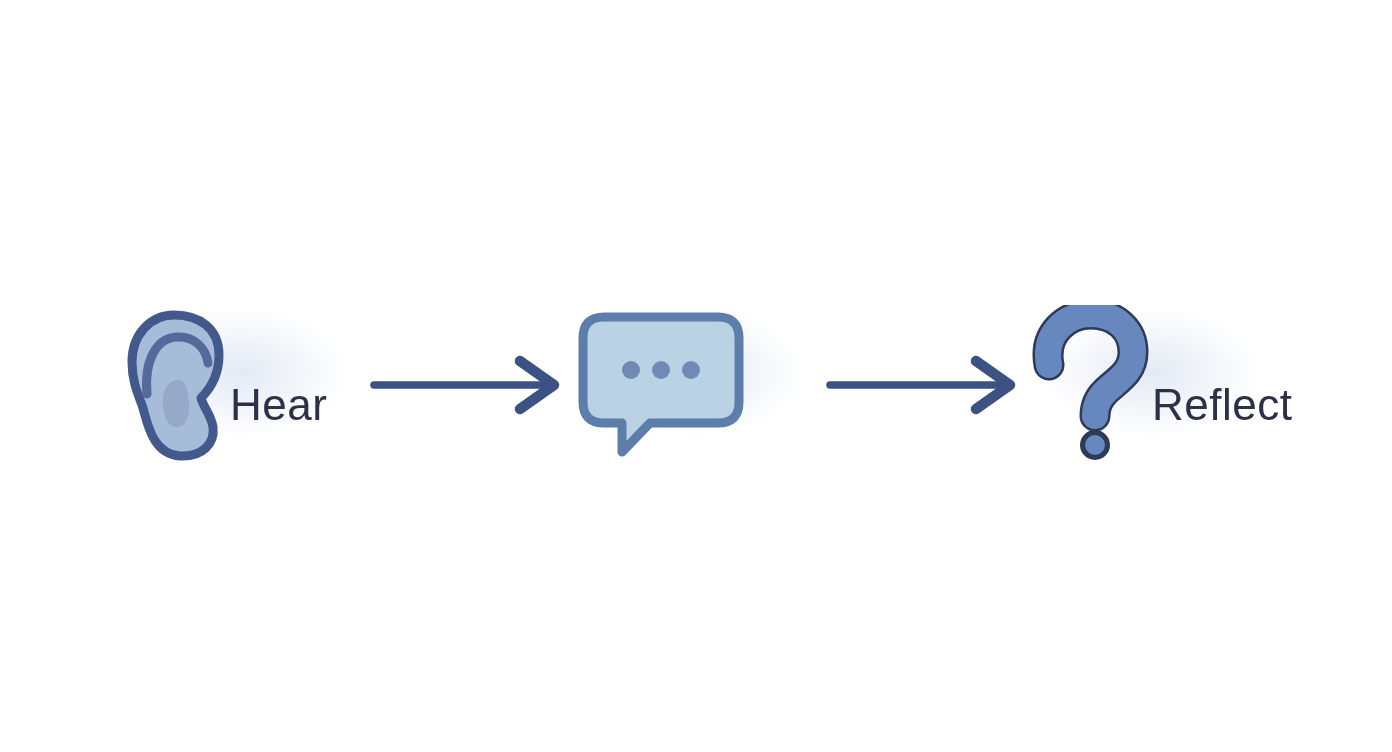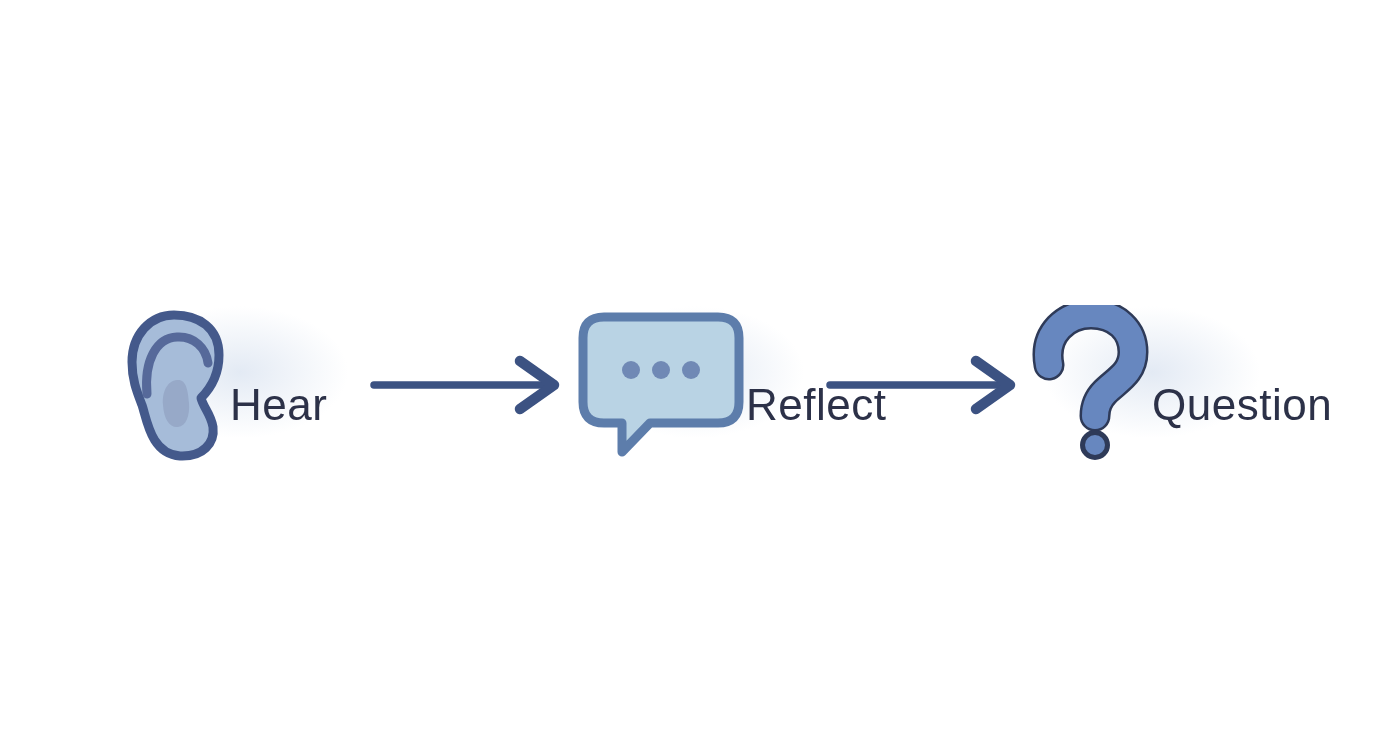--- a/index.html
+++ b/index.html
@@ -75,34 +75,33 @@
     <div class="step">
       <div class="icon-box">
         <svg width="170" height="150" viewBox="0 0 170 150" aria-hidden="true">
           <path d="M28,7 H142 Q163,7 163,28 V92 Q163,113 142,113 H74 L46,142 V113 H28
                    Q7,113 7,92 V28 Q7,7 28,7 Z" style="fill:var(--bubble-fill);stroke:var(--bubble-outline);stroke-width:9;stroke-linejoin:round;"></path>
           <circle cx="55" cy="60" r="9" style="fill:var(--bubble-dots);"></circle>
           <circle cx="85" cy="60" r="9" style="fill:var(--bubble-dots);"></circle>
           <circle cx="115" cy="60" r="9" style="fill:var(--bubble-dots);"></circle>
         </svg>
       </div>
-      <div class="step-label">Reflect</div>
     </div>
 
     <svg class="connector" width="200" height="70" viewBox="0 0 200 70" aria-hidden="true">
       <line x1="6" y1="35" x2="176" y2="35" style="stroke:var(--arrow);stroke-width:7.5;stroke-linecap:round;"></line>
       <path d="M152,11 L186,35 L152,59" style="fill:none;stroke:var(--arrow);stroke-width:10.5;stroke-linecap:round;stroke-linejoin:round;"></path>
     </svg>
 
     <div class="step">
       <div class="icon-box">
         <svg width="120" height="160" viewBox="0 0 120 160" aria-hidden="true">
 
           <path d="M17,60 C11,28 35,9 59,9 C85,9 101,26 101,47 C101,68 85,75 73,87 C66,94 63,101 63,111" style="fill:none;stroke:var(--question-outline);stroke-width:31;stroke-linecap:round;"></path>
           <path d="M17,60 C11,28 35,9 59,9 C85,9 101,26 101,47 C101,68 85,75 73,87 C66,94 63,101 63,111" style="fill:none;stroke:var(--question-fill);stroke-width:26;stroke-linecap:round;"></path>
           <circle cx="63" cy="140" r="12.5" style="fill:var(--question-fill);stroke:var(--question-outline);stroke-width:5;"></circle>
         </svg>
       </div>
-      <div class="step-label">Question</div>
+      <div class="step-label">Reflect</div>
     </div>
 
   </div>
 </div>
 
 </body></html>

